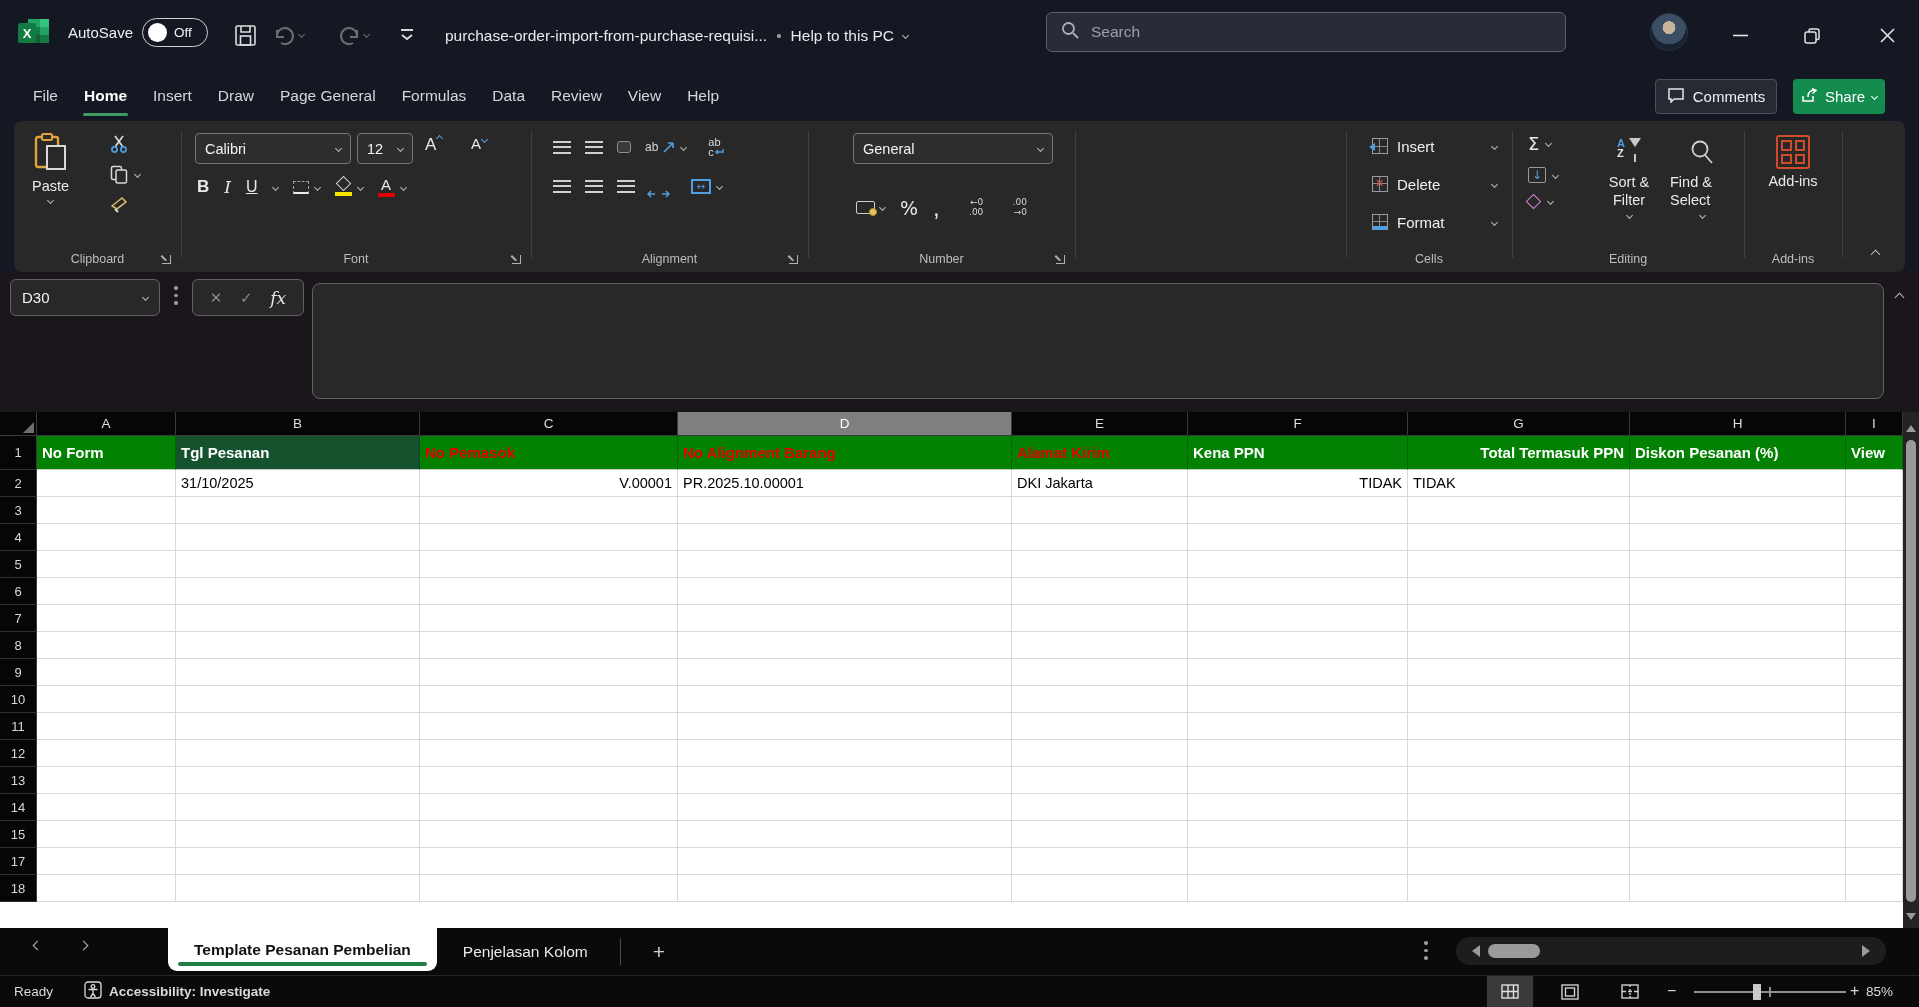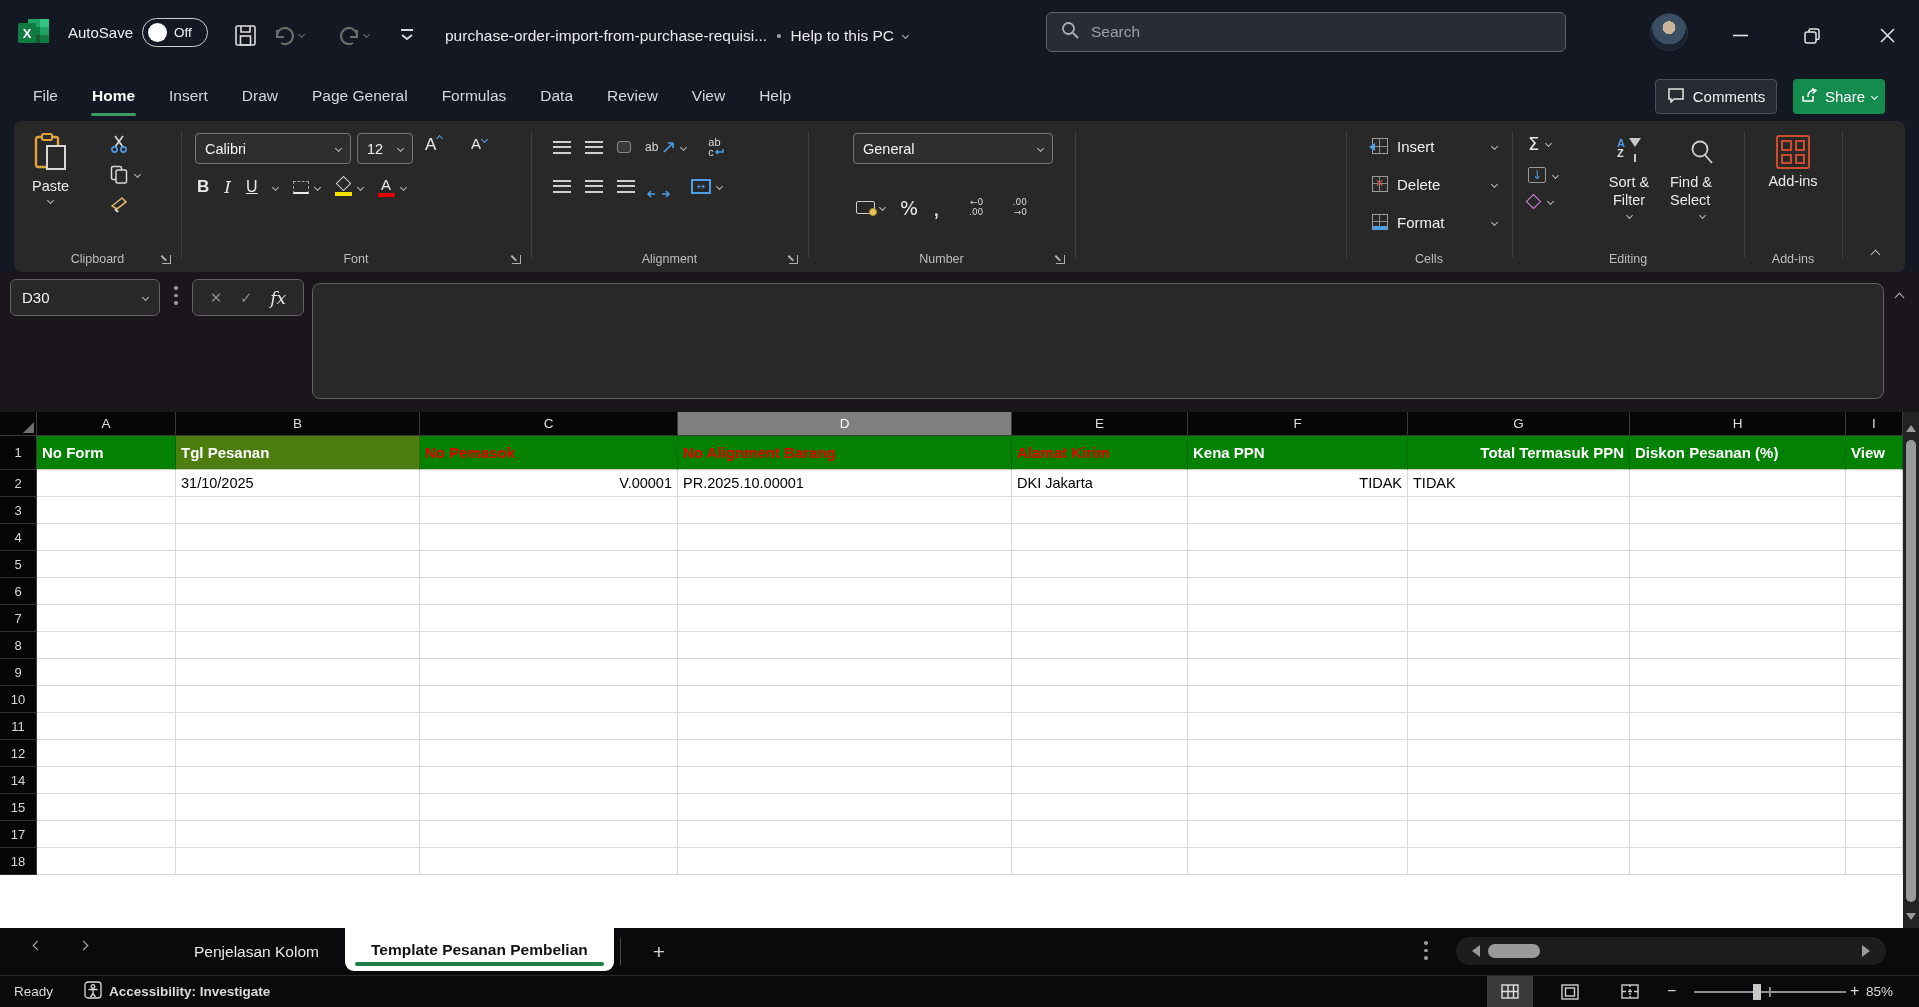--- a/index.html
+++ b/index.html
@@ -34,21 +34,21 @@
     display:flex; align-items:center; padding:0 14px; gap:12px; }
   .searchbox .ph { color:#9aa0ab; font-size:15.5px; }
   .avatar { position:absolute; left:1650px; top:13px; width:38px; height:38px; border-radius:50%;
     background: radial-gradient(circle at 50% 38%, #c8b49a 0 22%, #3a4f63 23% 58%, #19222e 59%);
     border:1px solid #2a3342; }
   .winbtn { position:absolute; top:0; width:56px; height:71px; display:flex; align-items:center;
     justify-content:center; color:#e4e4e4; }
 
   
   .tabrow { position:absolute; left:0; top:71px; width:1919px; height:50px; background:#141823; }
-  #ribbon-tabs { position:absolute; left:20px; top:0; height:50px; display:flex; gap:8px; }
+  #ribbon-tabs { position:absolute; left:20px; top:0; height:50px; display:flex; gap:0; }
   .rtab { position:relative; height:50px; display:flex; align-items:center; padding:0 13px;
     color:#d4d6da; font-size:15.5px; }
   .rtab.active { color:#ffffff; font-weight:bold; }
   .rtab.active .underline { position:absolute; left:12px; right:12px; bottom:5px; height:3px;
     background:#3f9b63; border-radius:2px; }
   .comments-btn { position:absolute; left:1655px; top:8px; width:122px; height:35px; background:#252a33;
     border:1px solid #4b515c; border-radius:4px; display:flex; align-items:center; justify-content:center;
     gap:8px; color:#f0f0f0; font-size:15px; }
   .share-btn { position:absolute; left:1793px; top:8px; width:92px; height:35px; background:#148c4e;
     border-radius:4px; display:flex; align-items:center; justify-content:center; gap:7px;
@@ -591,21 +591,21 @@
         <div class="colhdr sel" style="width: 334px;">D</div>
         <div class="colhdr" style="width: 176px;">E</div>
         <div class="colhdr" style="width: 220px;">F</div>
         <div class="colhdr" style="width: 222px;">G</div>
         <div class="colhdr" style="width: 216px;">H</div>
         <div class="colhdr" style="width: 57px;">I</div>
       </div>
       <div class="grow" style="height: 34px;">
         <div class="rowhdr">1</div>
         <div class="cell hcell" style="width: 139px; background: rgb(3, 129, 3); color: rgb(255, 255, 255);">No Form</div>
-        <div class="cell hcell" style="width: 244px; background: #4d7c0f; color: rgb(255, 255, 255);">Tgl Pesanan</div>
+        <div class="cell hcell" style="width: 244px; background: #14532d; color: rgb(255, 255, 255);">Tgl Pesanan</div>
         <div class="cell hcell" style="width: 258px; background: rgb(3, 129, 3); color: rgb(230, 0, 0);">No Pemasok</div>
         <div class="cell hcell" style="width: 334px; background: rgb(3, 129, 3); color: rgb(230, 0, 0);">No Alignment Barang</div>
         <div class="cell hcell" style="width: 176px; background: rgb(3, 129, 3); color: rgb(230, 0, 0);">Alamat Kirim</div>
         <div class="cell hcell" style="width: 220px; background: rgb(3, 129, 3); color: rgb(255, 255, 255);">Kena PPN</div>
         <div class="cell hcell" style="width: 222px; background: rgb(3, 129, 3); color: rgb(255, 255, 255); justify-content: flex-end;">Total Termasuk PPN</div>
         <div class="cell hcell" style="width: 216px; background: rgb(3, 129, 3); color: rgb(255, 255, 255);">Diskon Pesanan (%)</div>
         <div class="cell hcell" style="width: 57px; background: rgb(3, 129, 3); color: rgb(255, 255, 255);">View</div>
       </div>
       <div class="grow" style="height: 27px;">
         <div class="rowhdr">2</div>
@@ -733,20 +733,32 @@
         <div class="cell" style="width: 244px;"></div>
         <div class="cell" style="width: 258px;"></div>
         <div class="cell" style="width: 334px;"></div>
         <div class="cell" style="width: 176px;"></div>
         <div class="cell" style="width: 220px;"></div>
         <div class="cell" style="width: 222px;"></div>
         <div class="cell" style="width: 216px;"></div>
         <div class="cell" style="width: 57px;"></div>
       </div>
       <div class="grow" style="height: 27px;">
+        <div class="rowhdr">13</div>
+        <div class="cell" style="width: 139px;"></div>
+        <div class="cell" style="width: 244px;"></div>
+        <div class="cell" style="width: 258px;"></div>
+        <div class="cell" style="width: 334px;"></div>
+        <div class="cell" style="width: 176px;"></div>
+        <div class="cell" style="width: 220px;"></div>
+        <div class="cell" style="width: 222px;"></div>
+        <div class="cell" style="width: 216px;"></div>
+        <div class="cell" style="width: 57px;"></div>
+      </div>
+      <div class="grow" style="height: 27px;">
         <div class="rowhdr">14</div>
         <div class="cell" style="width: 139px;"></div>
         <div class="cell" style="width: 244px;"></div>
         <div class="cell" style="width: 258px;"></div>
         <div class="cell" style="width: 334px;"></div>
         <div class="cell" style="width: 176px;"></div>
         <div class="cell" style="width: 220px;"></div>
         <div class="cell" style="width: 222px;"></div>
         <div class="cell" style="width: 216px;"></div>
         <div class="cell" style="width: 57px;"></div>
@@ -791,22 +803,22 @@
   <div class="vscroll">
     <span class="tri-up"></span>
     <span class="thumb"></span>
     <span class="tri-dn"></span>
   </div>
 
   <div class="sheettabs">
     <span class="stnav chv left" style="left:34px"></span>
     <span class="stnav chv right" style="left:80px"></span>
     <div id="sheet-tab-list">
+        <div class="stab active">Template Pesanan Pembelian</div>
         <div class="stab">Penjelasan Kolom</div>
-        <div class="stab active">Template Pesanan Pembelian</div>
         <div class="stdiv"></div>
         <div class="addsheet">+</div>
       </div>
     <span class="kebab st-kebab">
         <i></i>
         <i></i>
         <i></i>
       </span>
     <div class="hscroll">
       <span class="tri-l"></span>

